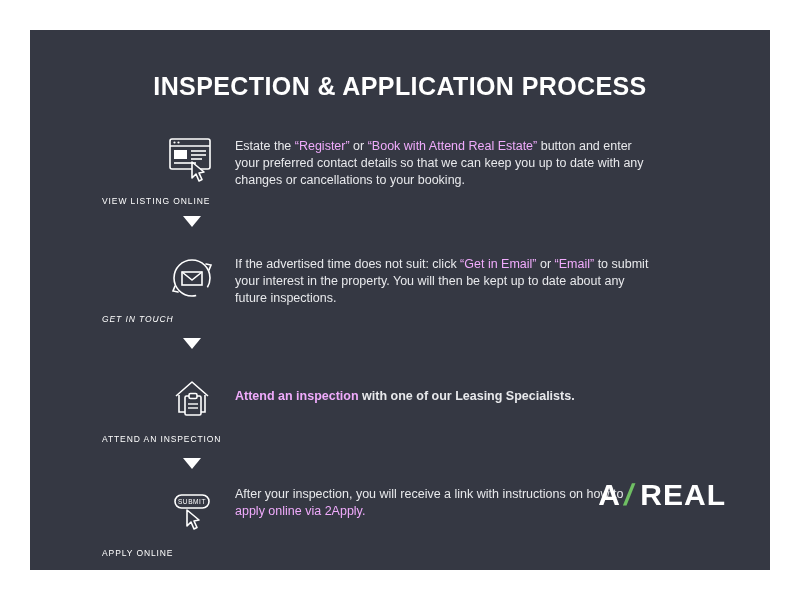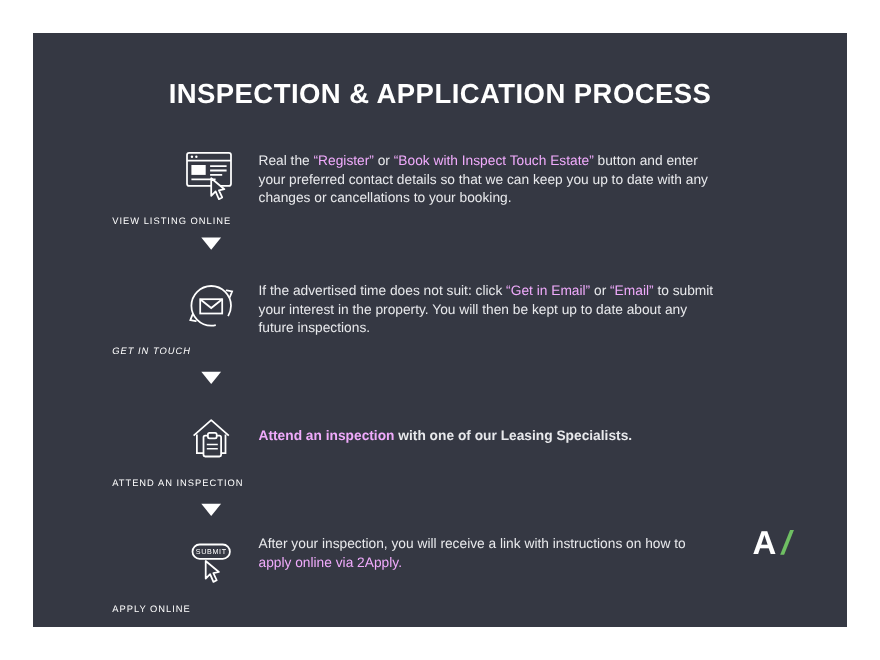--- a/index.html
+++ b/index.html
@@ -135,21 +135,21 @@
             <line x1="25" y1="15" x2="40" y2="15" stroke="#ffffff" stroke-width="1.6"></line>
             <line x1="25" y1="19" x2="40" y2="19" stroke="#ffffff" stroke-width="1.6"></line>
             <line x1="25" y1="23" x2="36" y2="23" stroke="#ffffff" stroke-width="1.6"></line>
             <line x1="8" y1="27" x2="30" y2="27" stroke="#ffffff" stroke-width="1.6"></line>
             <path d="M26 26 L26 42 L30 38 L33 45 L36 43.5 L33 37 L38 36 Z" fill="#353843" stroke="#ffffff" stroke-width="1.6" stroke-linejoin="round"></path>
           </svg>
         </div>
         <div class="icon-label">VIEW LISTING ONLINE</div>
       </div>
       <div class="text-col" style="top:8px;">
-        <span>Real the </span><span class="green">“Register”</span><span> or </span><span class="green">“Book with Inspect Touch Estate”</span><span> button and enter your preferred contact details so that we can keep you up to date with any changes or cancellations to your booking.</span>
+        <span>Estate the </span><span class="green">“Register”</span><span> or </span><span class="green">“Book with Attend Real Estate”</span><span> button and enter your preferred contact details so that we can keep you up to date with any changes or cancellations to your booking.</span>
       </div>
     </div>
 
     <div class="arrow" style="top:86px;"><i></i></div>
 
     <div class="step" style="top:118px;">
       <div class="icon-col" style="top:0px;font-style:italic;">
         <div class="icon-box">
           <svg width="52" height="48" viewBox="0 0 52 48">
             <path d="M8 24 A18 18 0 0 1 44 24 A18 18 0 0 1 8 24" fill="none" stroke="#ffffff" stroke-width="1.6" stroke-dasharray="66 14"></path>
@@ -203,15 +203,16 @@
       <div class="text-col" style="top:4px;">
         <span>After your inspection, you will receive a link with instructions on how to </span><span class="green">apply online via 2Apply.</span>
       </div>
     </div>
 
   </div>
 
   <div class="logo">
     <span>A</span>
     <span class="slash">/</span>
+    <span>REAL</span>
   </div>
 
 </div>
 
 </body></html>

